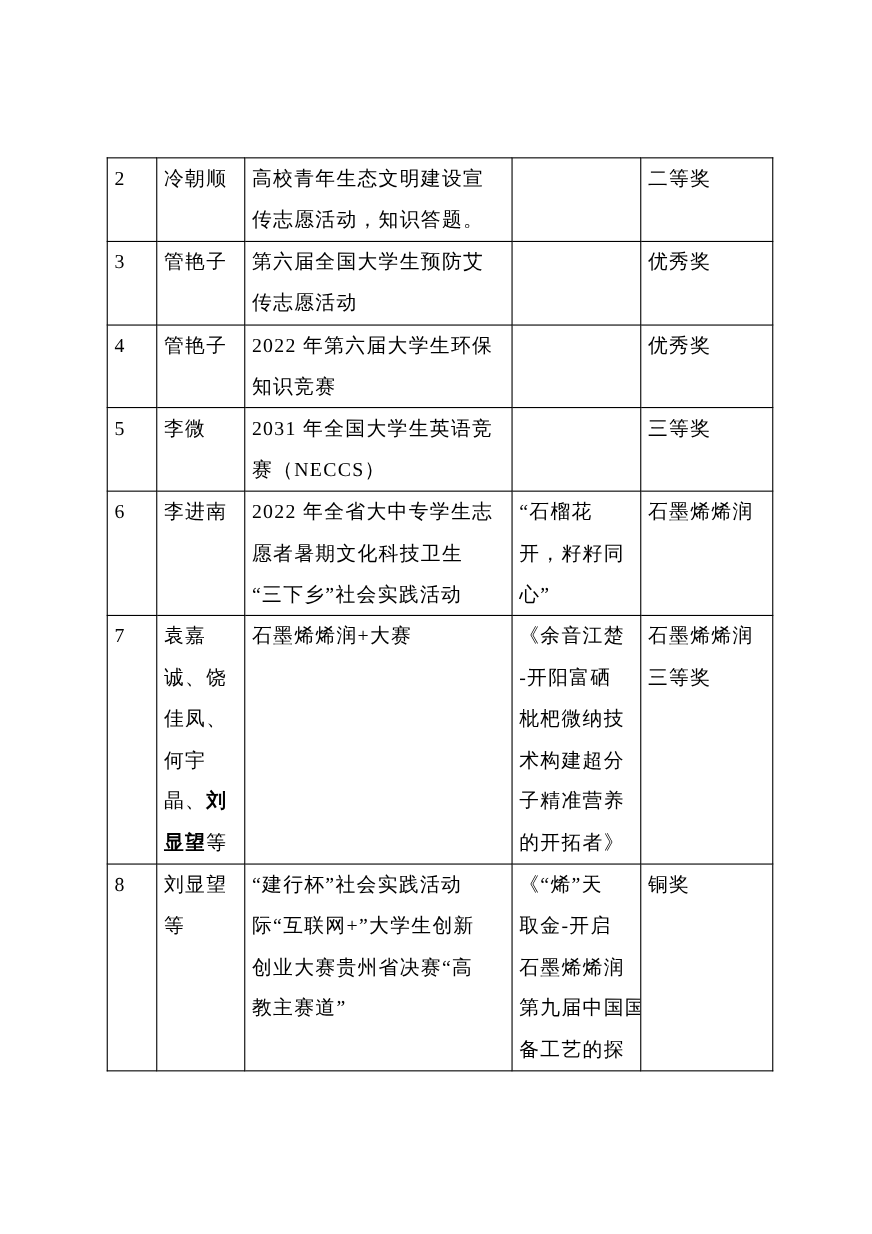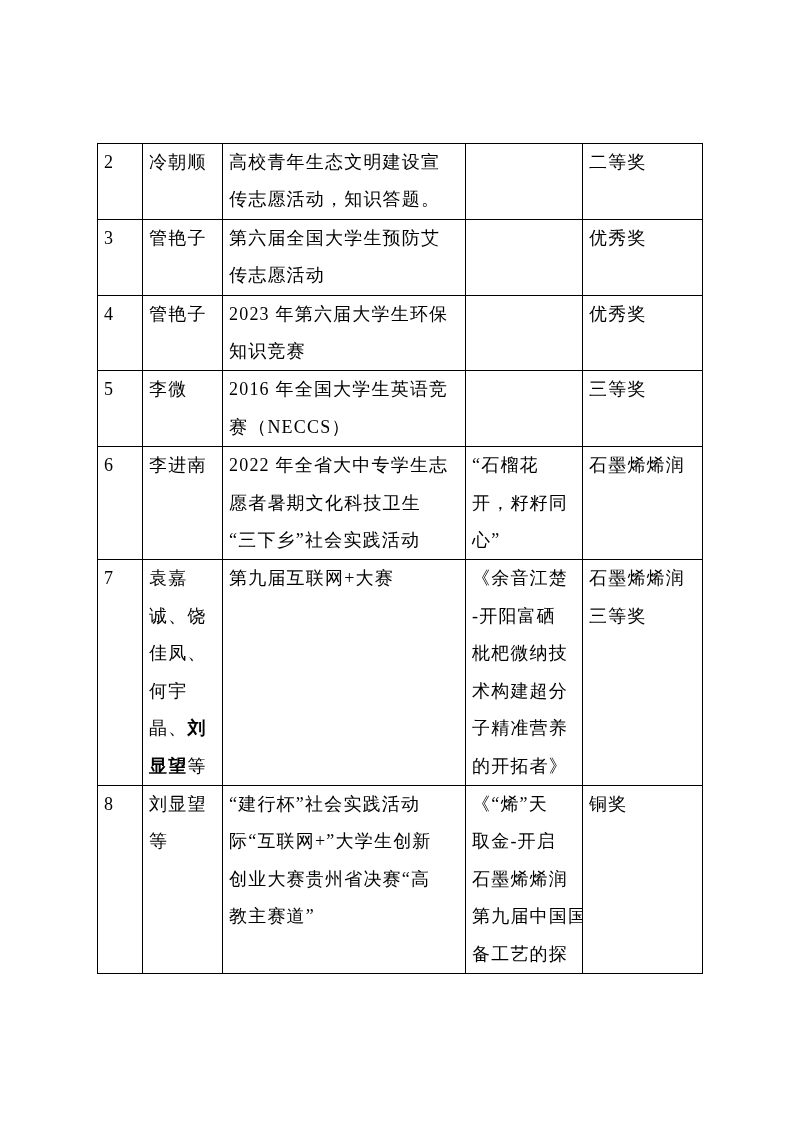--- a/index.html
+++ b/index.html
@@ -74,29 +74,29 @@
         <td class="col-num">3</td>
         <td>管艳子</td>
         <td>第六届全国大学生预防艾
 传志愿活动</td>
         <td></td>
         <td>优秀奖</td>
       </tr>
       <tr>
         <td class="col-num">4</td>
         <td>管艳子</td>
-        <td>2023 年第六届大学生环保
+        <td>2022 年第六届大学生环保
 知识竞赛</td>
         <td></td>
         <td>优秀奖</td>
       </tr>
       <tr>
         <td class="col-num">5</td>
         <td>李微</td>
-        <td>2016 年全国大学生英语竞
+        <td>2031 年全国大学生英语竞
 赛（NECCS）</td>
         <td></td>
         <td>三等奖</td>
       </tr>
       <tr>
         <td class="col-num">6</td>
         <td>李进南</td>
         <td>2022 年全省大中专学生志
 愿者暑期文化科技卫生
 “三下乡”社会实践活动</td>
@@ -106,21 +106,21 @@
         <td>石墨烯烯润</td>
       </tr>
       <tr>
         <td class="col-num">7</td>
         <td><span>袁嘉
 诚、饶
 佳凤、
 何宇
 晶、</span><span class="bold-name">刘
 显望</span><span>等</span></td>
-        <td>第九届互联网+大赛</td>
+        <td>石墨烯烯润+大赛</td>
         <td>《余音江楚
 -开阳富硒
 枇杷微纳技
 术构建超分
 子精准营养
 的开拓者》</td>
         <td>石墨烯烯润
 三等奖</td>
       </tr>
       <tr>

